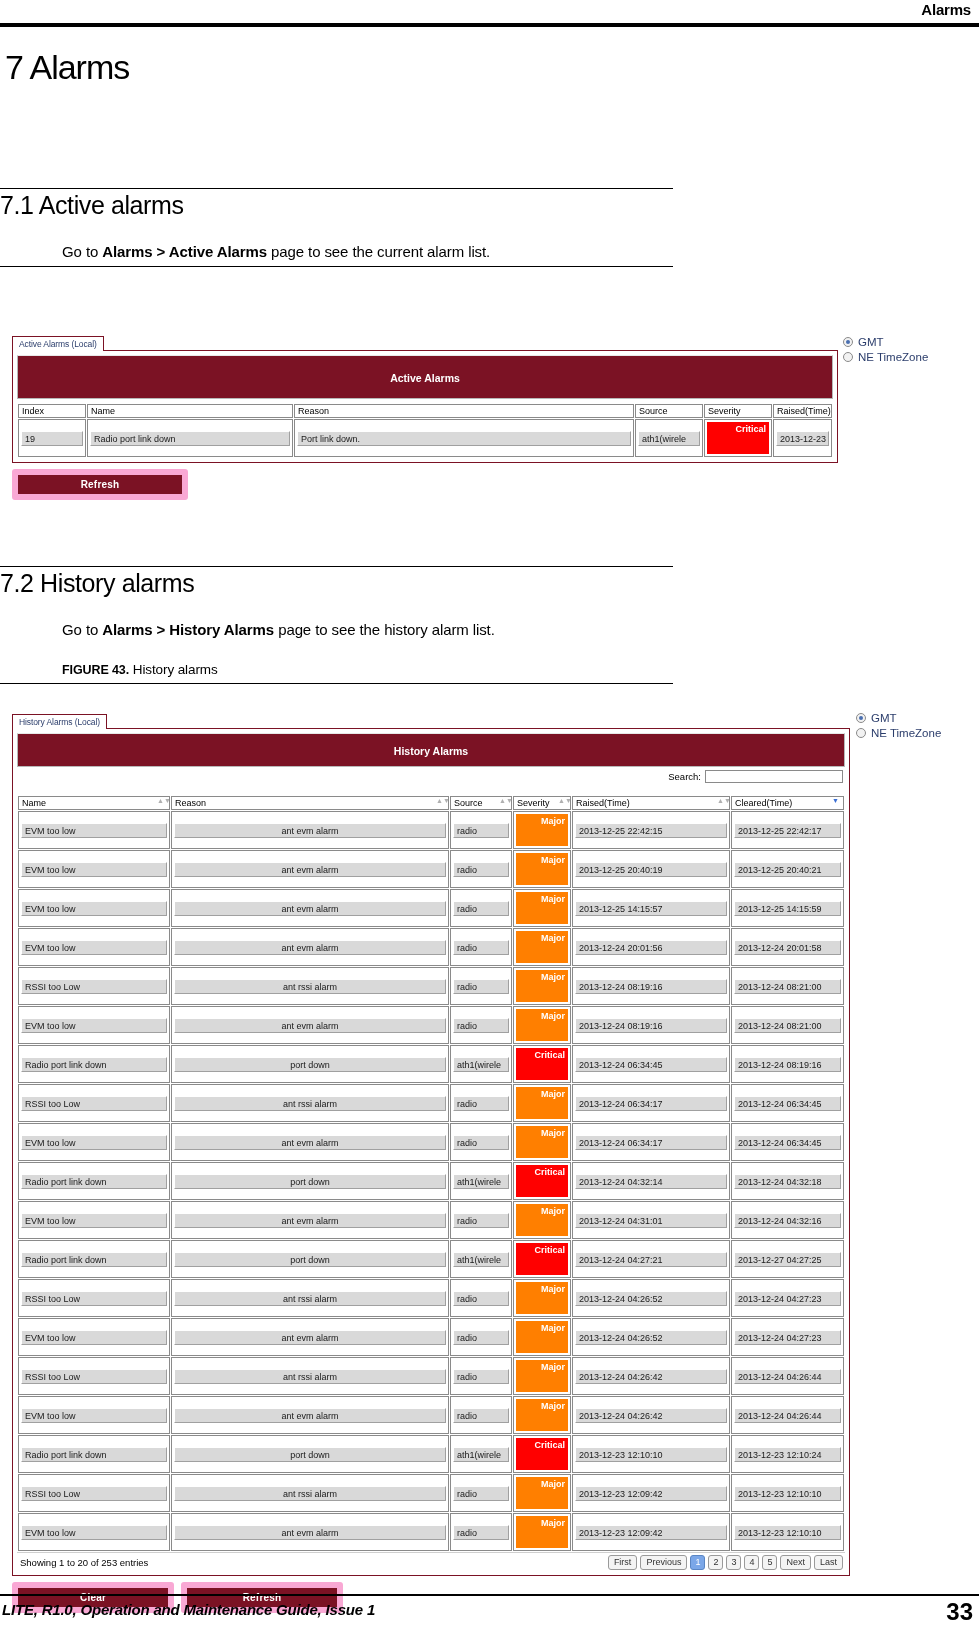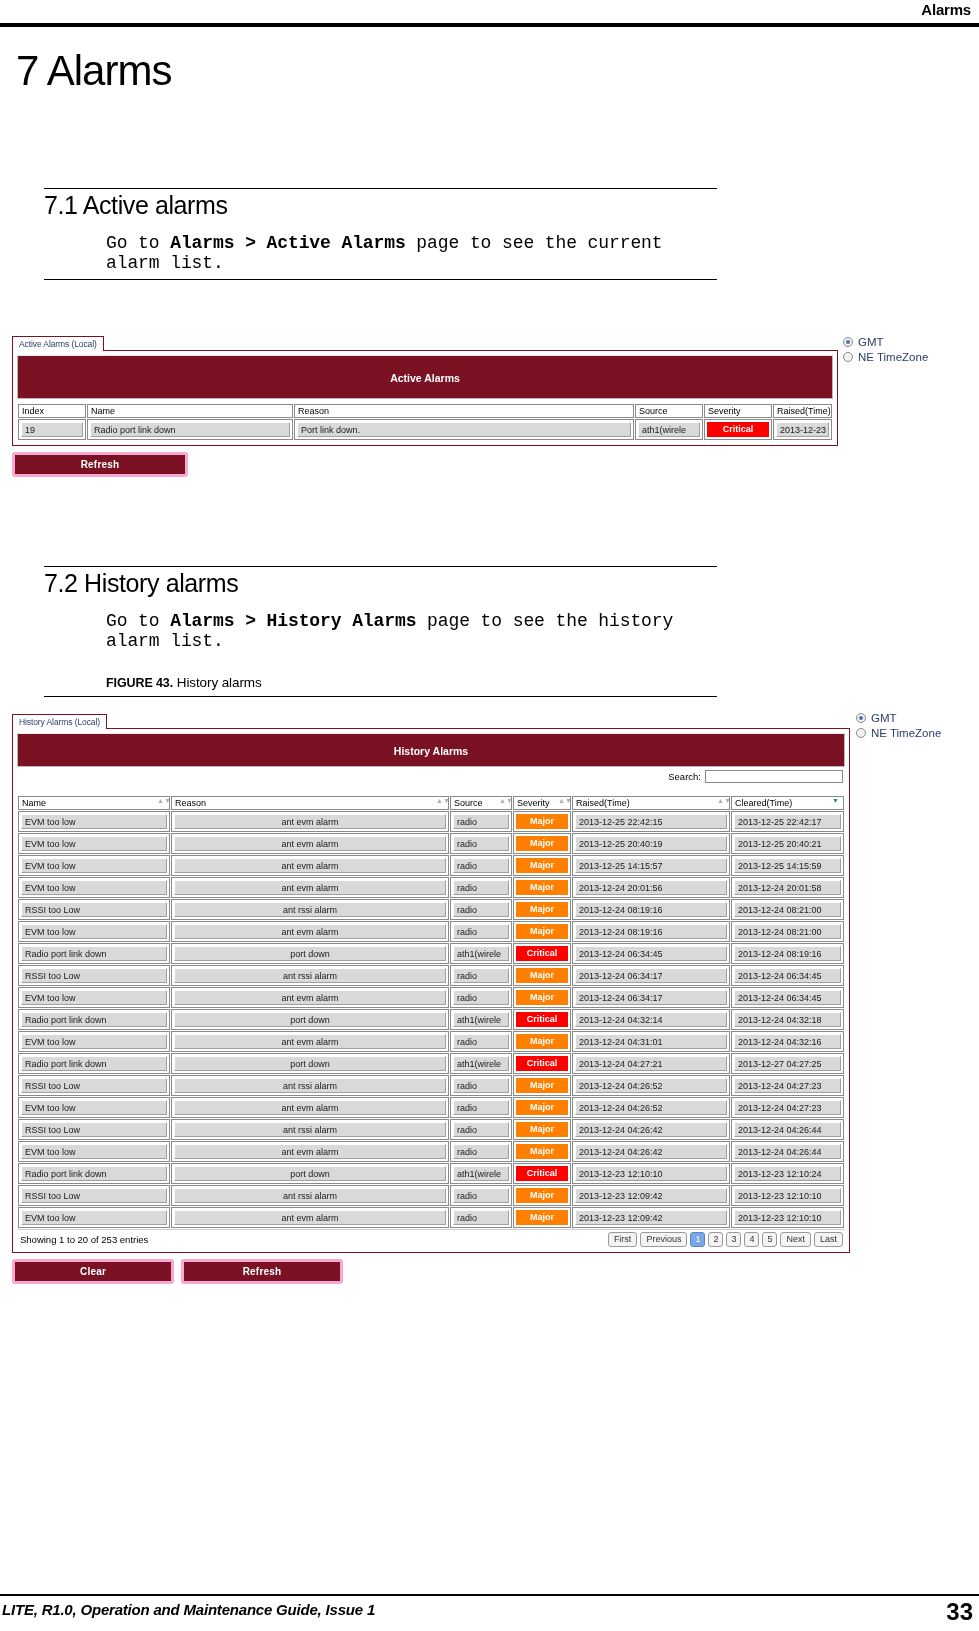--- a/index.html
+++ b/index.html
@@ -29,51 +29,49 @@
   }
   .header-rule {
     position: absolute;
     left: 0; right: 0; top: 23px;
     height: 4px;
     background: #000;
   }
 
   .chapter-title {
     position: absolute;
-    left: 16px; top: 50px;
-    font-size: 42px;
+    left: 5px; top: 50px;
+    font-size: 34px;
     font-weight: normal;
     letter-spacing: -1px;
     line-height: 1;
   }
 
   
   .section {
     position: absolute;
     left: 0;
     width: 700px;
-    padding-left: 44px;
   }
   .section-rule {
     border-top: 1.5px solid #000;
     width: 673px;
     margin: 0 0 3px 0;
   }
   .section-title {
     font-size: 25px;
     letter-spacing: -0.4px;
     line-height: 1.1;
     margin: 0;
     font-weight: normal;
   }
   .body-para {
-    font-size: 18px;
-    margin: 13px 0 0 62px;
+    font-size: 15px;
+    margin: 23px 0 0 62px;
     letter-spacing: -0.1px;
-    font-family: Liberation Mono, monospace;
   }
   .body-para b { font-weight: bold; }
   .fig-caption {
     font-size: 13.5px;
     margin: 24px 0 0 62px;
     letter-spacing: -0.1px;
   }
   .fig-caption .fig-num { font-weight: bold; font-size: 12.5px; }
   .fig-rule {
     border-top: 1.5px solid #000;
@@ -156,23 +154,23 @@
     white-space: nowrap;
     overflow: hidden;
     height: 15px;
     line-height: 13px;
   }
   .cellbox.center { text-align: center; }
   .sev {
     font-size: 9px;
     font-weight: bold;
     color: #ffffff;
-    text-align: center;
+    text-align: right;
     padding: 1px 3px;
-    height: 15px;
+    height: 32px;
     line-height: 13px;
     white-space: nowrap;
     overflow: hidden;
   }
   .sev.critical { background: #ff0000; }
   .sev.major { background: #ff7f00; }
 
   .sort-arrows {
     position: absolute;
     right: 3px; top: 50%;
@@ -208,21 +206,21 @@
     left: 2px; top: 2px;
     width: 4px; height: 4px;
     border-radius: 50%;
     background: #4a6fb0;
   }
 
   
   .btn-red {
     background: #7b1224;
     color: #ffffff;
-    border: 3px solid #f9a8d4;
+    border: 6px solid #f9a8d4;
     border-radius: 3px;
     font-size: 10px;
     font-weight: bold;
     text-align: center;
     padding: 4px 0;
     letter-spacing: 0.2px;
   }
 
   
   .search-row {

